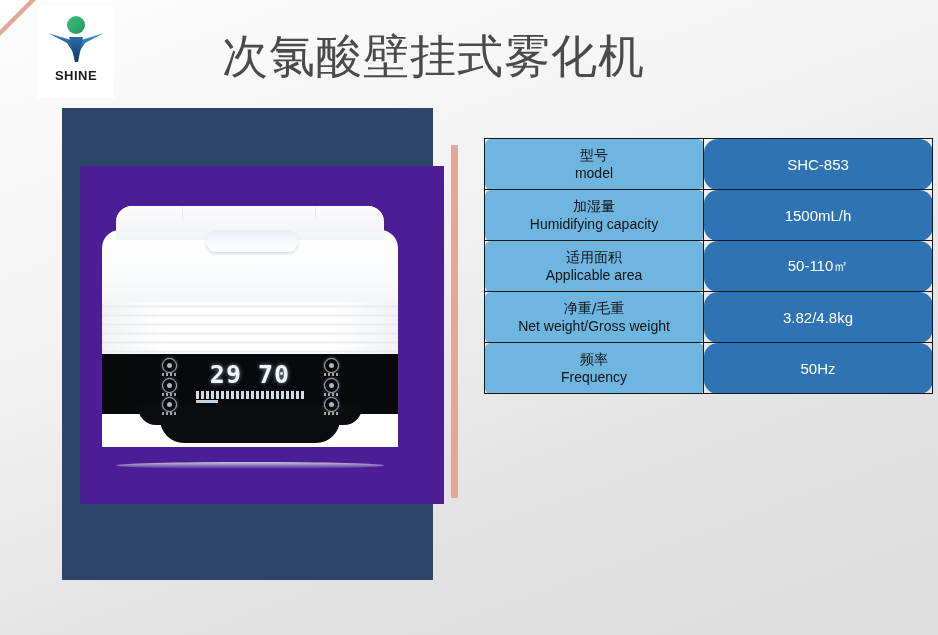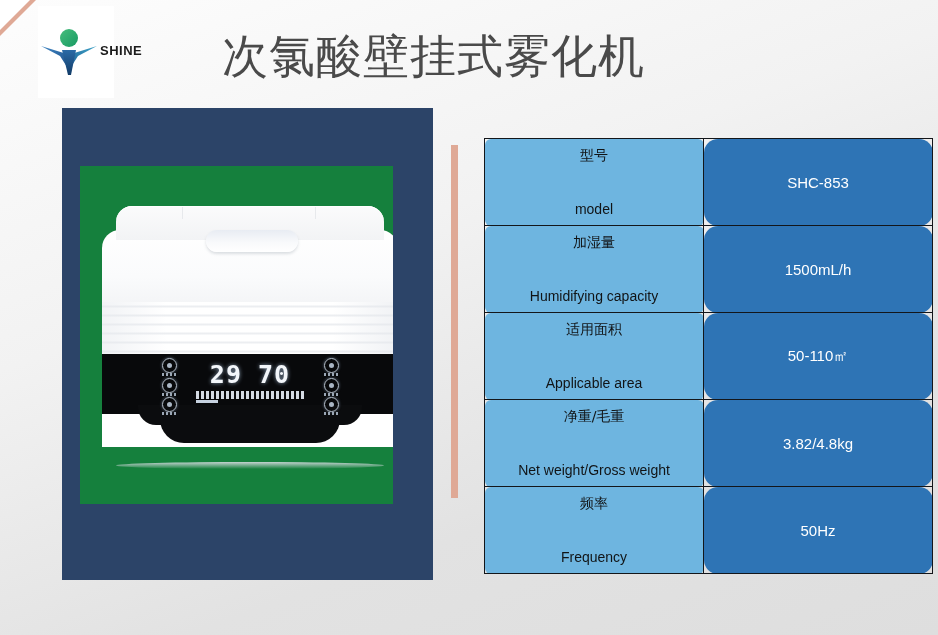--- a/index.html
+++ b/index.html
@@ -44,21 +44,21 @@
     position: absolute;
     top: 0; left: 0;
     width: 938px; height: 102px;
   }
   .logo-box {
     position: absolute;
     left: 38px; top: 6px;
     width: 76px; height: 92px;
     background: #ffffff;
     display: flex;
-    flex-direction: row;
+    flex-direction: column;
     align-items: center;
     justify-content: flex-start;
   }
   .logo-mark {
     width: 62px; height: 60px;
     margin-top: 6px;
     position: relative;
   }
   .logo-text {
     font-size: 13px;
@@ -81,22 +81,22 @@
   
   .product-panel {
     position: absolute;
     left: 62px; top: 108px;
     width: 371px; height: 472px;
     background: #2c4468;
   }
   .product-photo {
     position: absolute;
     left: 80px; top: 166px;
-    width: 313px; height: 338px;
-    background: #15803d;
+    width: 364px; height: 338px;
+    background: #4c1d95;
     overflow: hidden;
   }
 
   
   .hum {
     position: absolute;
     left: 22px; top: 40px;
     width: 296px; height: 263px;
   }
   .hum-top {
@@ -306,21 +306,20 @@
     display: block;
     font-family: "DejaVu Sans", "Liberation Sans", sans-serif;
     font-size: 14px;
     line-height: 18px;
   }
   .en {
     display: block;
     font-family: "Liberation Sans", sans-serif;
     font-size: 14px;
     line-height: 18px;
-    margin-top: 36px;
   }
 </style>
 </head>
 <body>
 
 <div class="corner-peach"></div>
 <div class="corner-white-wedge"></div>
 <div class="corner-navy-tick"></div>
 
 <div class="header">

